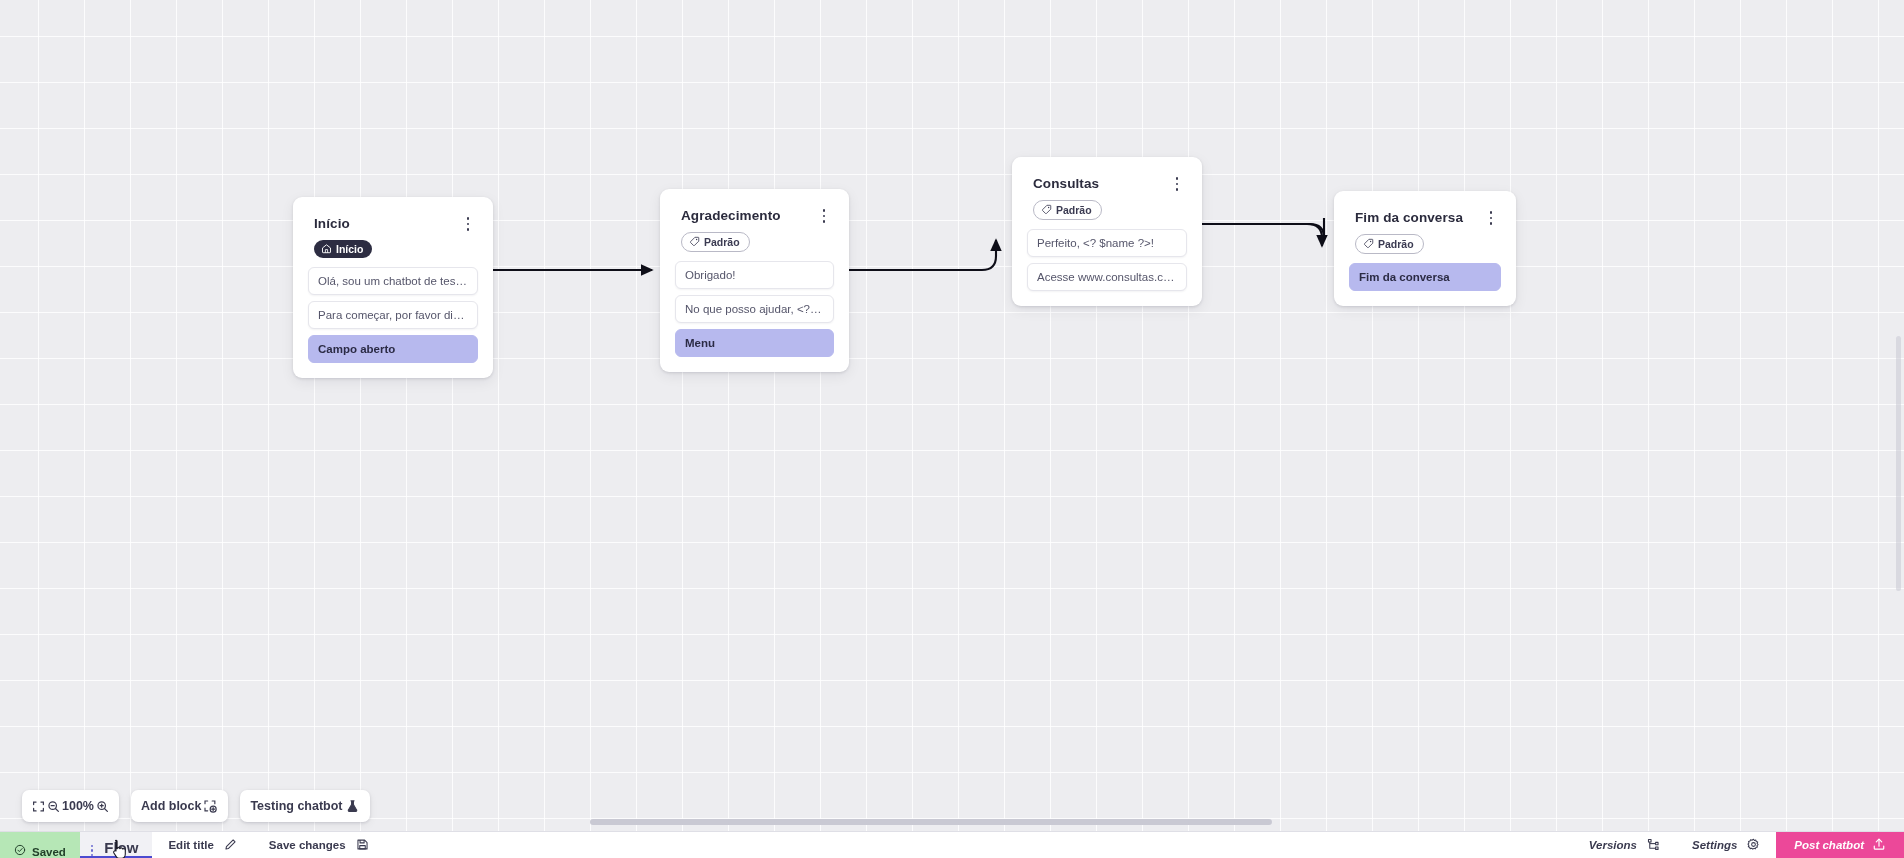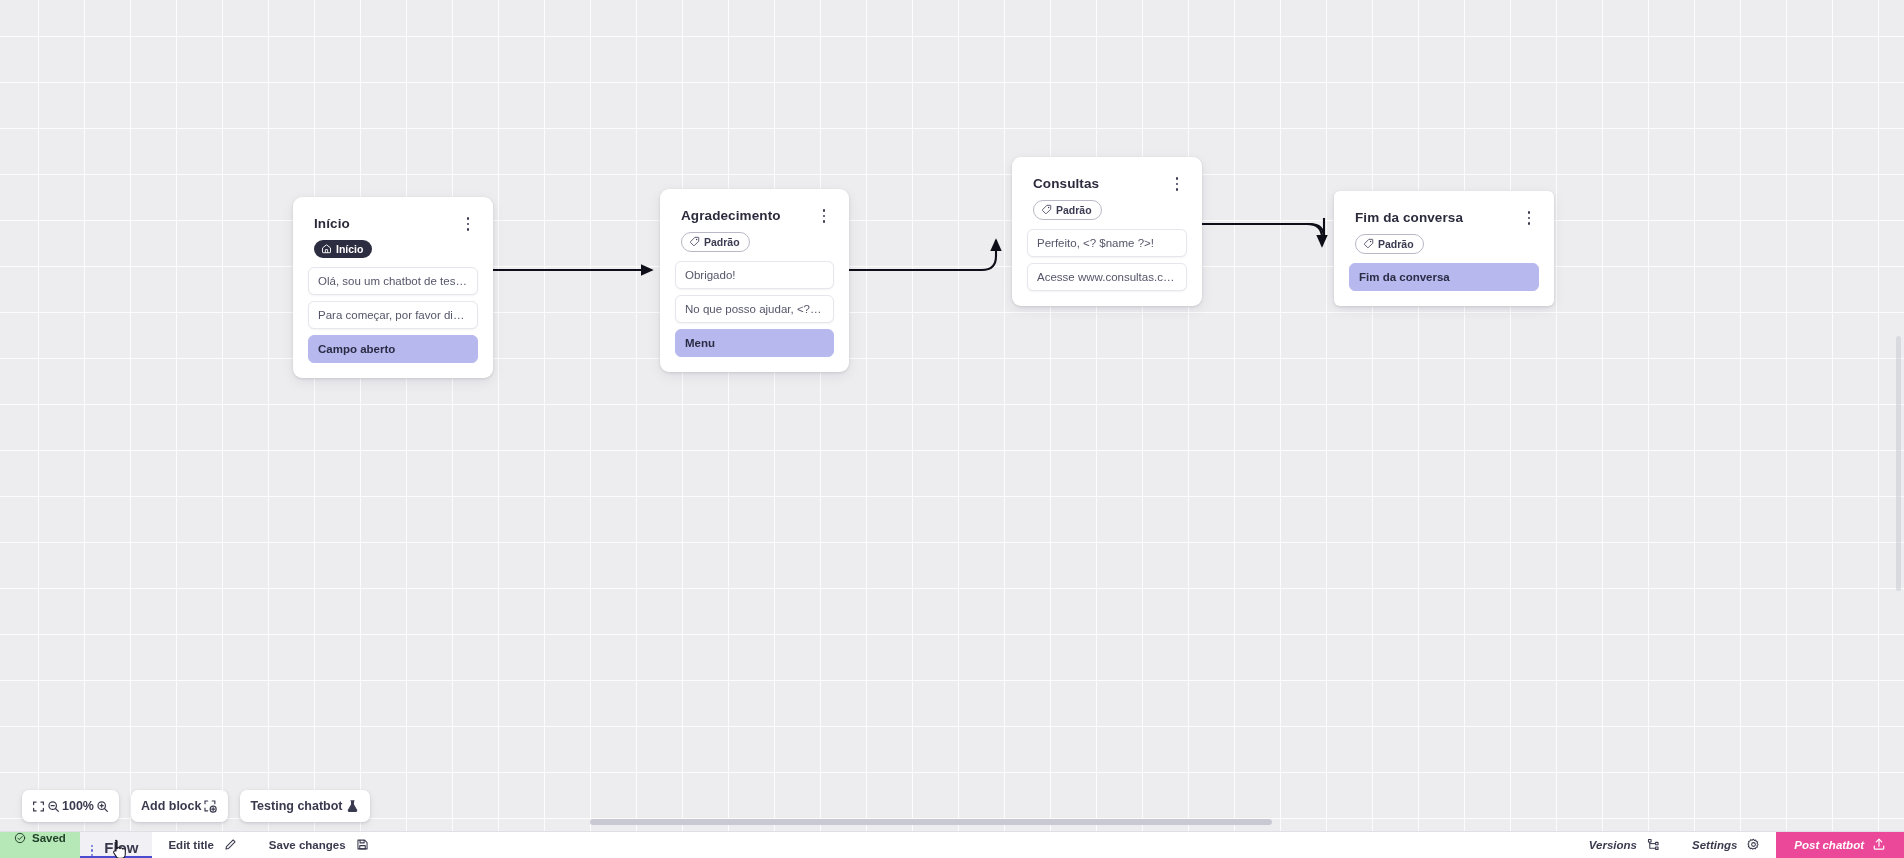--- a/index.html
+++ b/index.html
@@ -163,21 +163,21 @@
     display: flex;
     align-items: stretch;
     z-index: 30;
   }
   .bb-left { display:flex; align-items:stretch; }
   .bb-right { margin-left:auto; display:flex; align-items:stretch;font-style:italic; }
 
   .bb-saved {
     background: #b6e7b6;
     display: flex;
-    align-items: flex-start;
+    align-items: flex-end;
     gap: 6px;
     padding: 0 14px 0 14px;
     font-size: 11.5px;
     font-weight: 600;
     color: #22402a;
   }
 
   .bb-tab {
     display: flex;
     align-items: flex-end;
@@ -345,21 +345,21 @@
             <span>Padrão</span>
           </span>
         </div>
       </div>
       <div class="node-body">
         <div class="field">Perfeito, &lt;? $name ?&gt;!</div>
         <div class="field">Acesse www.consultas.com par...</div>
       </div>
     </div>
 
-    <div class="node" style="left:1334px; top:191px; width:220px;border-radius:6px;">
+    <div class="node" style="left:1334px; top:191px; width:182px;">
       <div class="node-head">
         <div class="node-title">Fim da conversa</div>
         <div class="node-kebab">
             <i></i>
             <i></i>
             <i></i>
           </div>
         <div class="badge-row">
           <span class="badge outline">
             <span>

